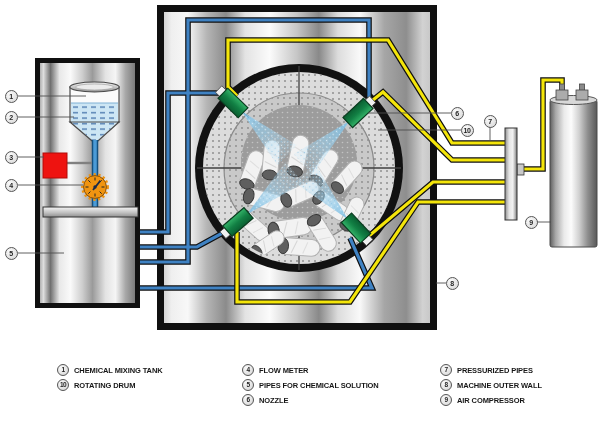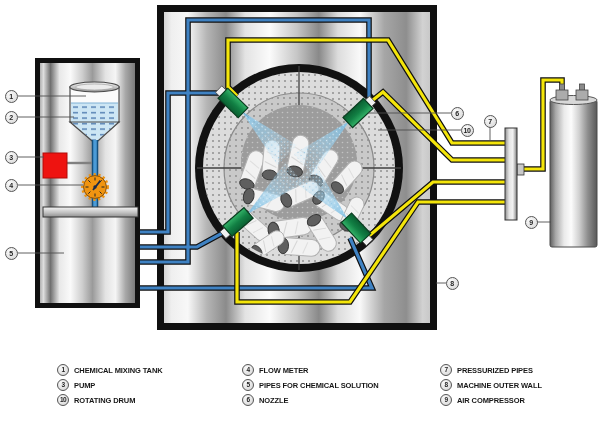--- a/index.html
+++ b/index.html
@@ -302,24 +302,20 @@
 <div class="co" style="left:483.5px;top:114.5px">7</div>
 <div class="co" style="left:445.5px;top:276.5px">8</div>
 <div class="co" style="left:524.5px;top:215.5px">9</div>
 
 <div class="legend-col" style="left:57px;top:364px">
   <div class="legend-row">
     <span class="legend-num">1</span>
     <span class="legend-label">CHEMICAL MIXING TANK</span>
   </div>
   <div class="legend-row">
-    <span class="legend-num">3</span>
-    <span class="legend-label">PUMP</span>
-  </div>
-  <div class="legend-row">
     <span class="legend-num">10</span>
     <span class="legend-label">ROTATING DRUM</span>
   </div>
 </div>
 
 <div class="legend-col" style="left:440px;top:364px">
   <div class="legend-row">
     <span class="legend-num">7</span>
     <span class="legend-label">PRESSURIZED PIPES</span>
   </div>

